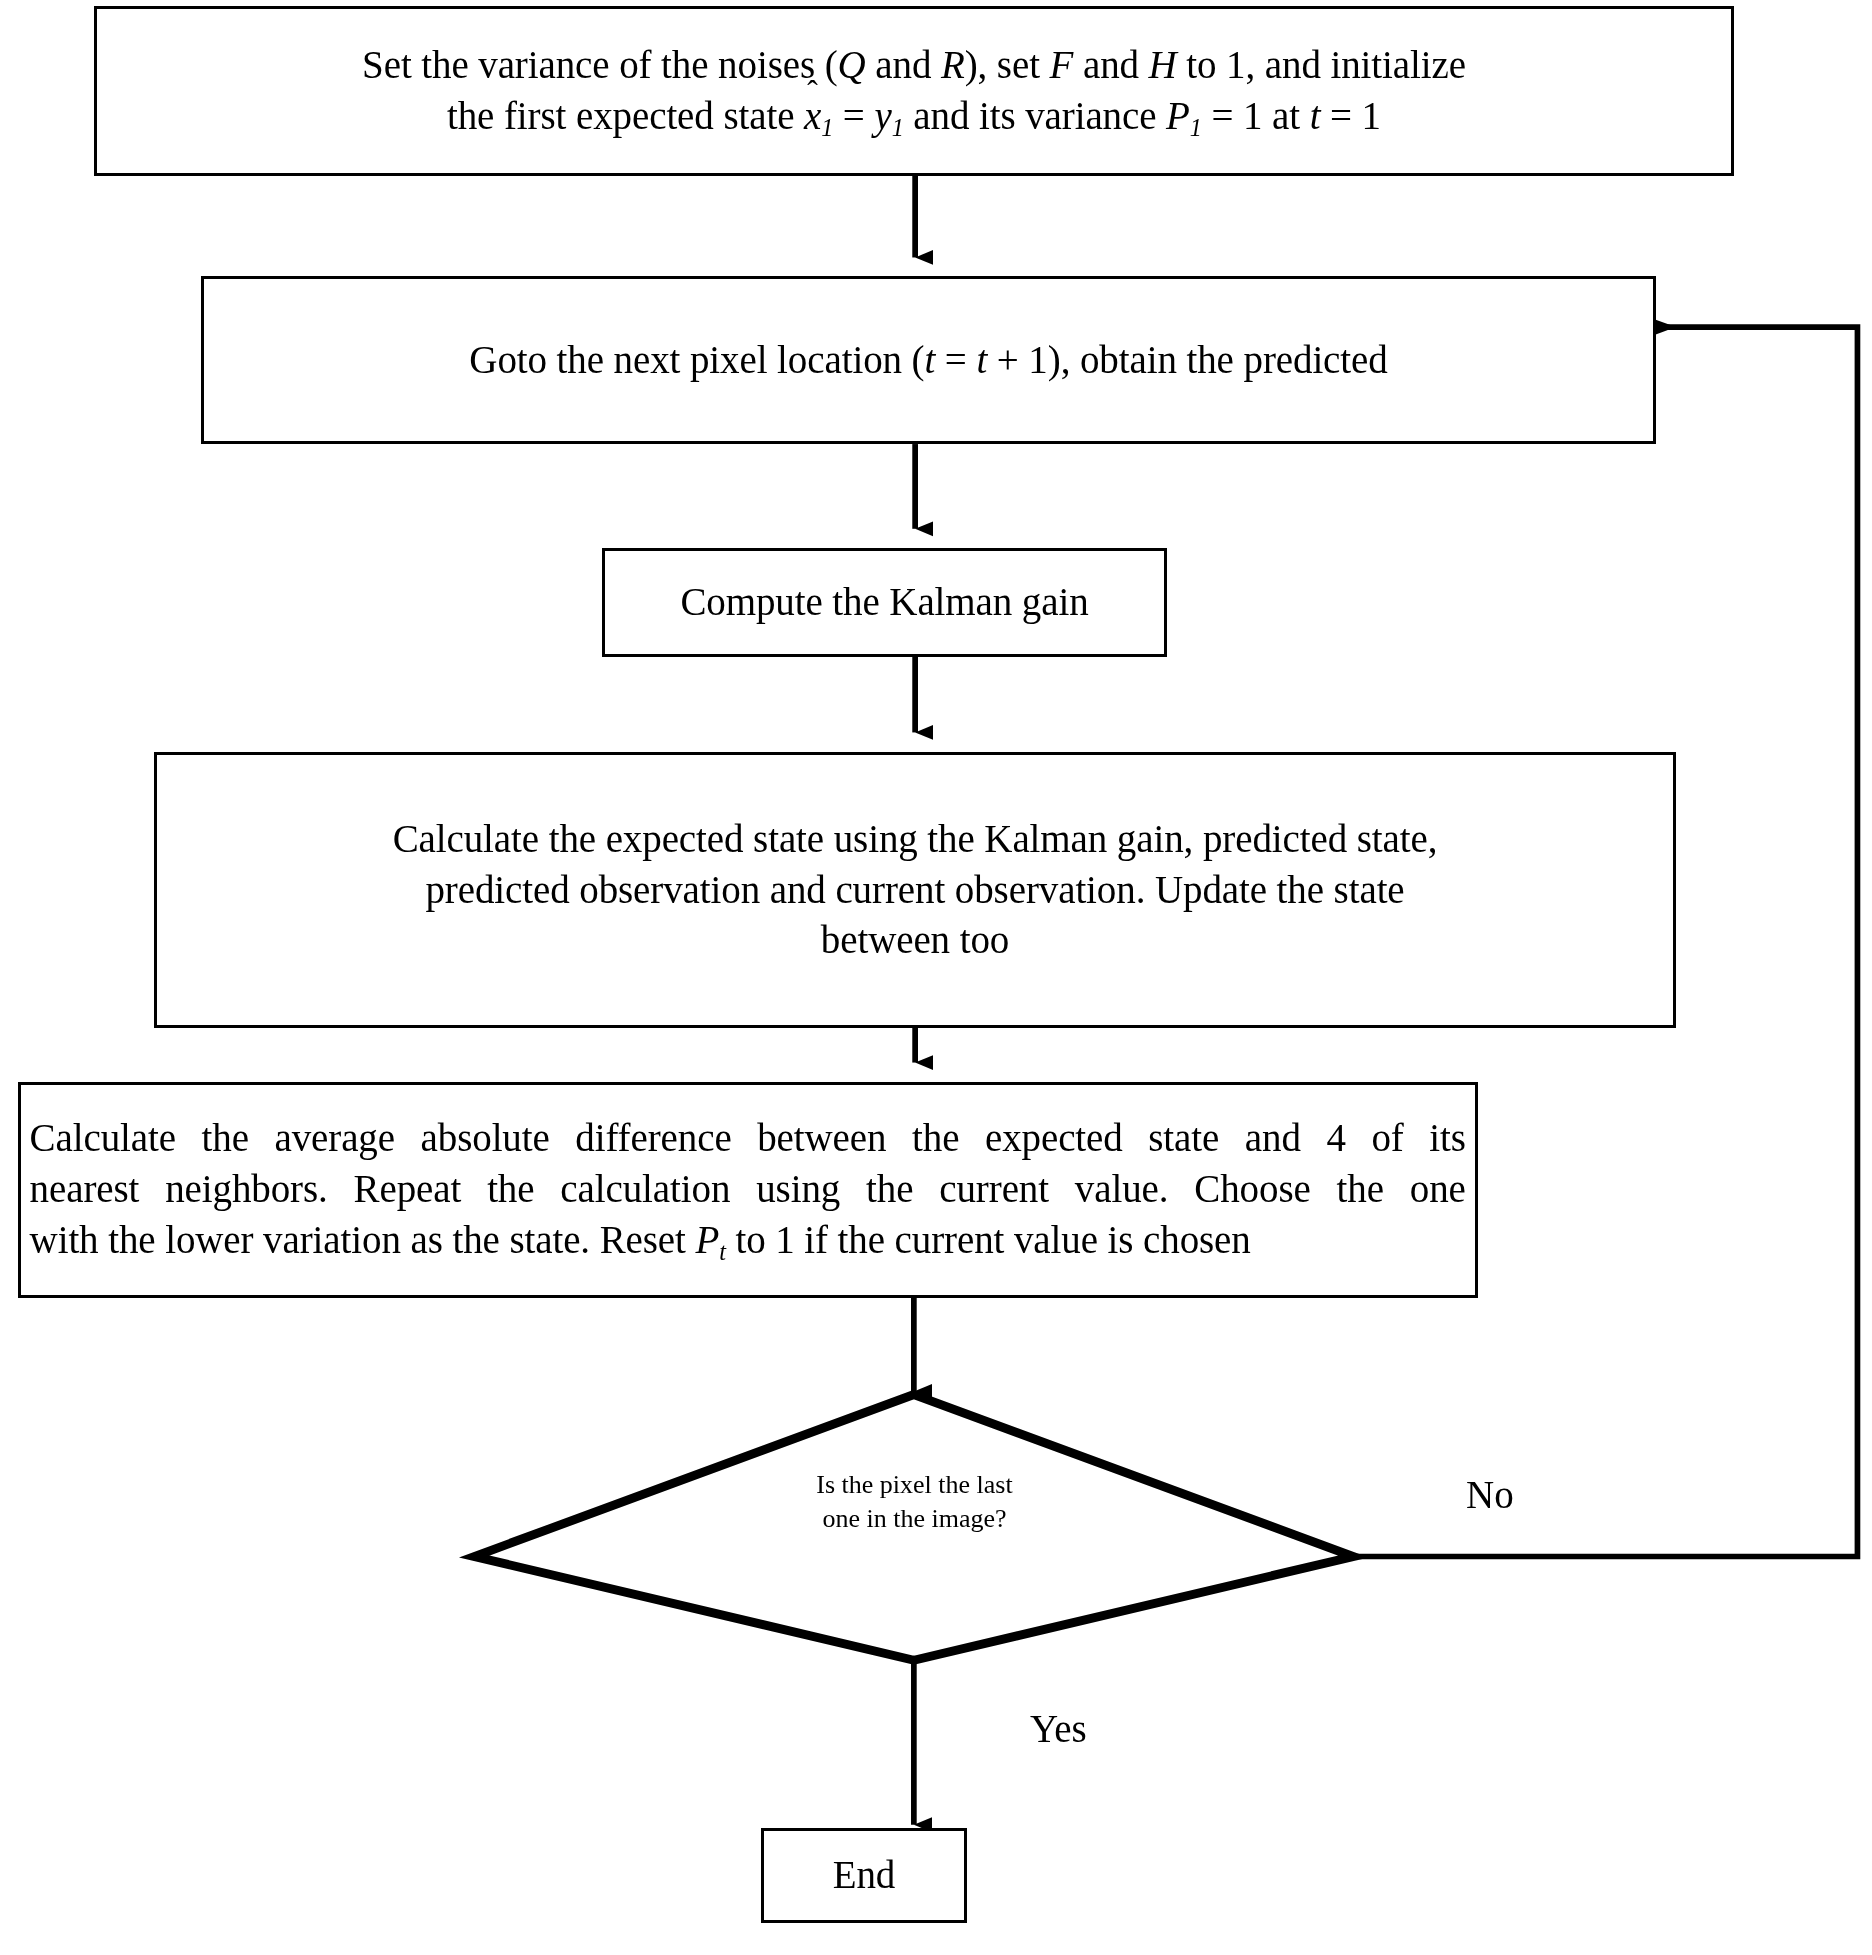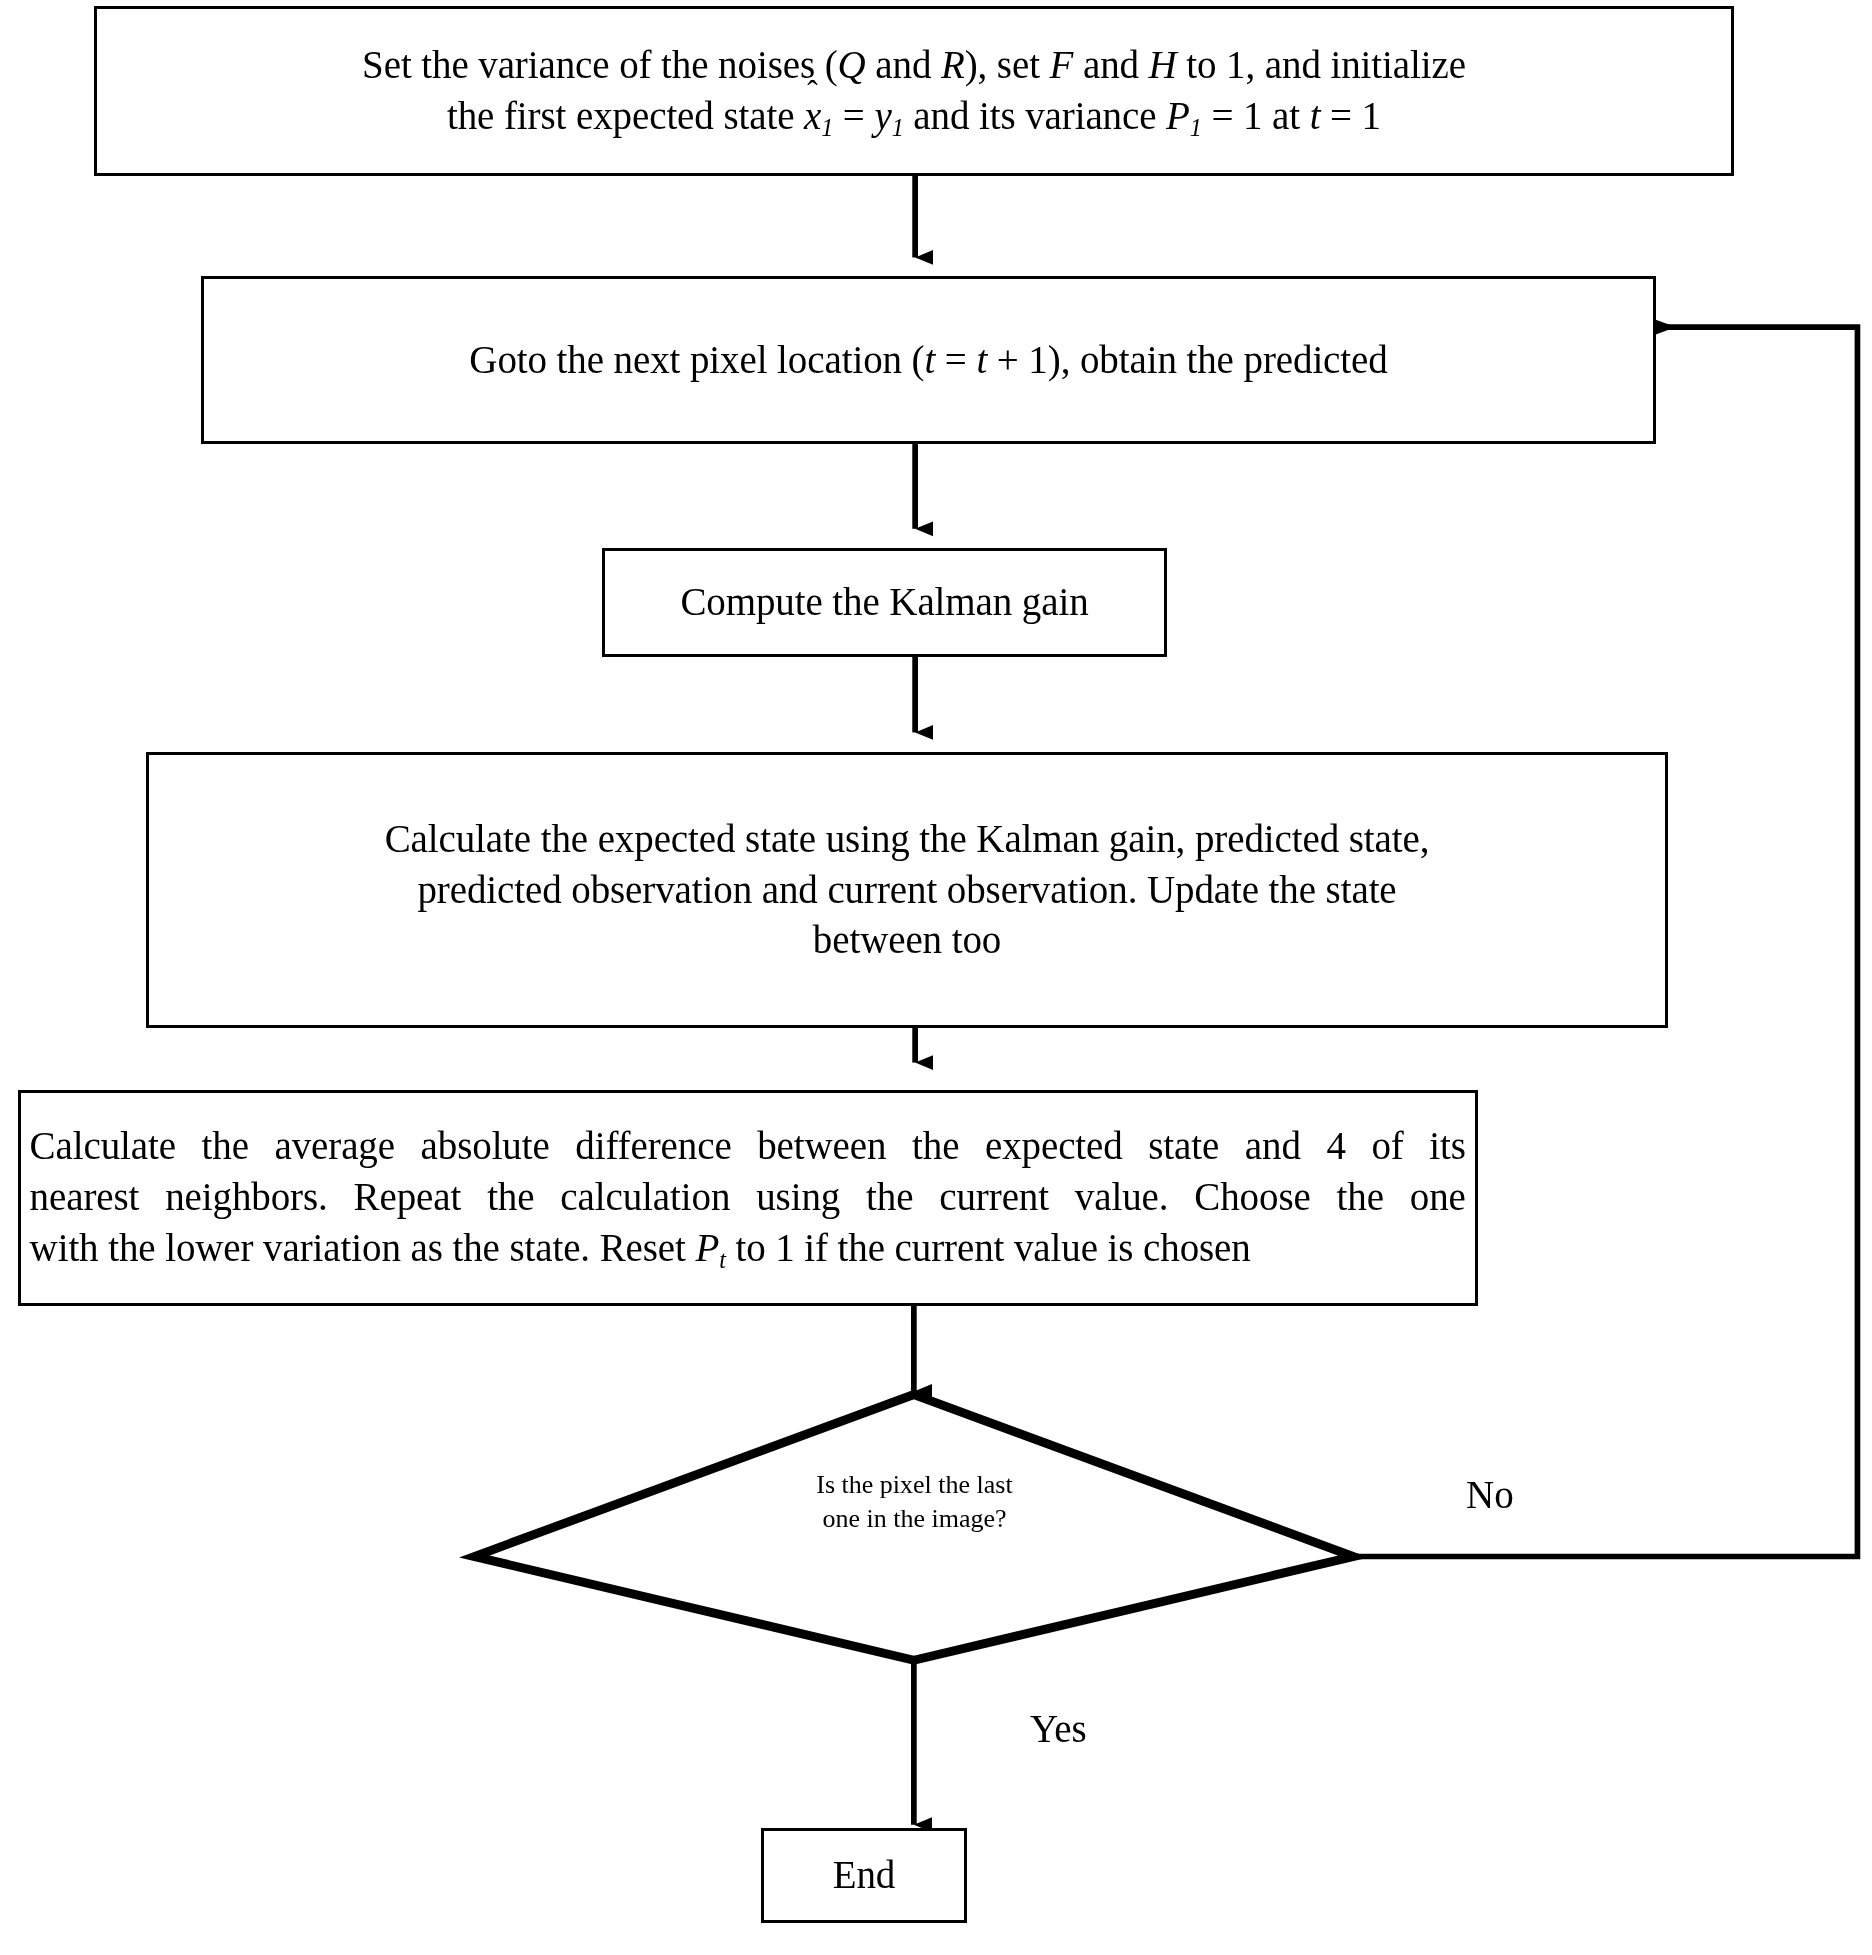--- a/index.html
+++ b/index.html
@@ -126,29 +126,29 @@
   <div class="node" style="left:201px; top:276px; width:1455px; height:168px;">
     <span class="txt">
       <span>Goto the next pixel location (<i class="mvar">t</i> = <i class="mvar">t</i> + 1), obtain the predicted</span><br>
     </span>
   </div>
 
   <div class="node" style="left:602px; top:548px; width:565px; height:109px;">
     <span class="txt">Compute the Kalman gain</span>
   </div>
 
-  <div class="node" style="left:146px; top:752px; width:1522px; height:276px;">
+  <div class="node" style="left:154px; top:752px; width:1522px; height:276px;">
     <span class="txt">
       <span>Calculate the expected state using the Kalman gain, predicted state,</span><br>
       <span>predicted observation and current observation. Update the state</span><br>
       <span>between too</span>
     </span>
   </div>
 
-  <div class="node justified" style="left:17.7px; top:1082px; width:1460px; height:216px;margin-top:8px;">
+  <div class="node justified" style="left:17.7px; top:1082px; width:1460px; height:216px;">
     <span class="txt">
       <span style="display:block;">Calculate the average absolute difference between the expected state and 4 of its</span>
       <span style="display:block;">nearest neighbors. Repeat the calculation using the current value. Choose the one</span>
       <span style="display:block; text-align-last:left;">with the lower variation as the state. Reset <i class="mvar">P</i><sub class="sb">t</sub> to 1 if the current value is chosen</span>
     </span>
   </div>
 
   <div class="diamond-label" style="left:655px; top:1468px; width:519px;">
     <span>Is the pixel the last</span><br>
     <span>one in the image?</span>

